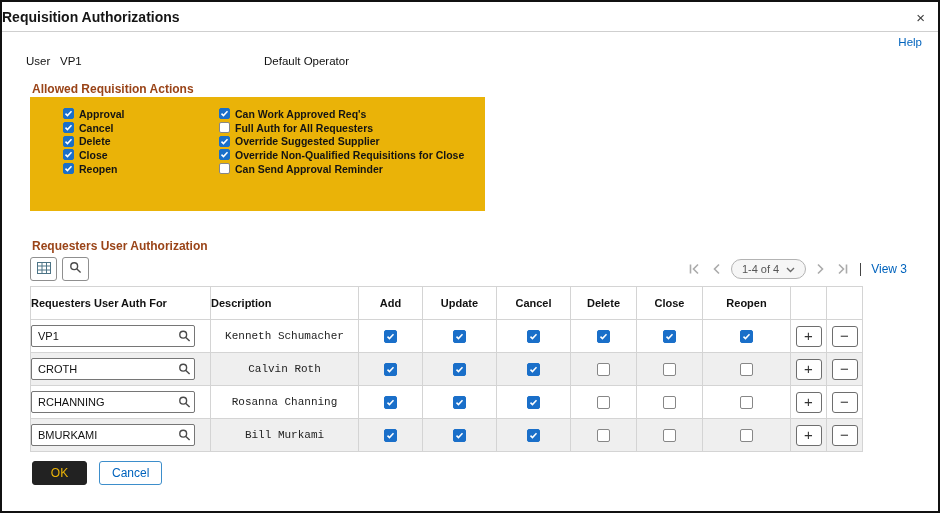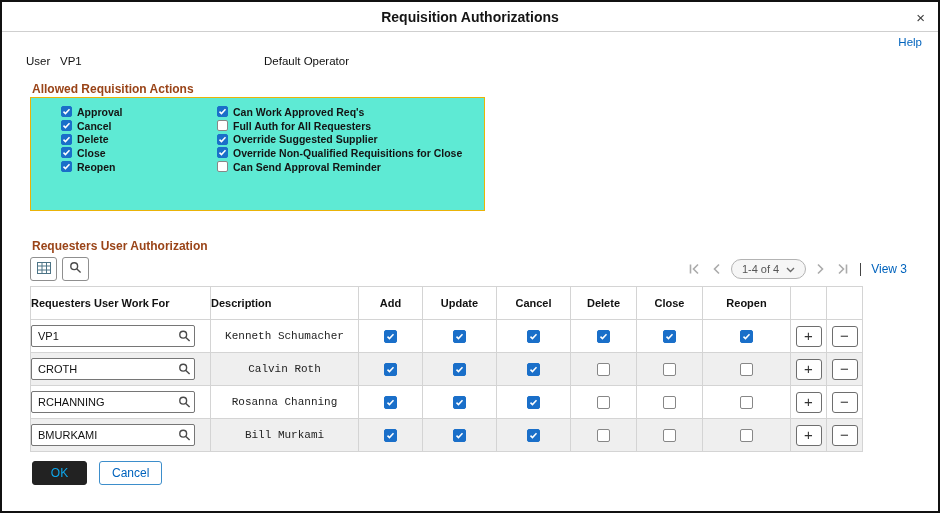--- a/index.html
+++ b/index.html
@@ -10,21 +10,21 @@
   }
   .frame {
     width: 940px; height: 513px;
     border: 2px solid #111; background: #fff;
     position: relative; overflow: hidden;
   }
   
   .titlebar {
     position: relative; height: 30px;
     border-bottom: 1px solid #cfcfcf;
-    display: flex; align-items: center; justify-content: center;
+    display: flex; align-items: center; 
   }
   .title { font-size: 14px; font-weight: bold; color: #151515; }
   .close {
     position: absolute; right: 13px; top: 50%; transform: translateY(-50%);
     font-size: 15px; color: #3c3c3c; cursor: pointer; line-height: 1;
   }
   .help {
     position: absolute; top: 34px; right: 16px;
     font-size: 11.5px; color: var(--link-blue, #0063bd); text-decoration: none;
   }
@@ -33,21 +33,21 @@
   .user-label { width: 34px; }
   .user-value { width: 204px; }
   
   .heading { position: absolute; left: 30px; font-size: 12px; font-weight: bold; color: var(--heading-brown, #9a4418); }
   .h1 { top: 80px; }
   .h2 { top: 237px; }
   
   .actions-box {
     position: absolute; top: 95px; left: 28px;
     width: 455px; height: 114px;
-    border: 1px solid #eab308; background: #5eead4;
+    border: 3px solid #eab308; background: #eab308;
   }
   .actions-col { position: absolute; top: 7px; left: 30px; }
   .actions-col.right { left: 186px; }
   .action-item { display: flex; align-items: center; height: 13.7px; white-space: nowrap; }
   .action-item .cb { width: 11px; height: 11px; flex: 0 0 11px; }
   .action-label { margin-left: 5px; font-size: 10.5px; font-weight: bold; color: #141414; }
   
   .cb {
     width: 13px; height: 13px; border: 1px solid #878787; border-radius: 2px;
     background: #fff; display: inline-flex; align-items: center; justify-content: center;
@@ -97,21 +97,21 @@
   .cell-act { text-align: center; }
   .rowbtn {
     width: 26px; height: 21px; border: 1px solid #6e6e6e; border-radius: 3px;
     background: #fff; font-family: "Liberation Sans", sans-serif; font-size: 15px; line-height: 1;
     color: #333; cursor: pointer; display: inline-flex; align-items: center; justify-content: center;
     padding: 0 0 2px;
   }
   
   .footer { position: absolute; top: 459px; left: 30px; display: flex; gap: 12px; }
   .ok {
-    min-width: 55px; height: 24px; background: #222; color: #0ea5e9;
+    min-width: 55px; height: 24px; background: #222; color: #eab308;
     border: 1px solid #222; border-radius: 3px;
     font-family: "Liberation Sans", sans-serif; font-size: 12px; cursor: pointer; padding: 0 16px;
   }
   .cancel {
     height: 24px; background: #fff; color: var(--link-blue, #0063bd);
     border: 1px solid #3d8ecb; border-radius: 3px;
     font-family: "Liberation Sans", sans-serif; font-size: 12px; cursor: pointer; padding: 0 12px;
   }
 </style>
 </head>
@@ -275,21 +275,21 @@
         <col style="width:74px">
       <col style="width:74px">
         <col style="width:66px">
         <col style="width:66px">
         <col style="width:88px">
       <col style="width:36px">
         <col style="width:36px">
     </colgroup>
     <thead>
       <tr>
-        <th class="th-left">Requesters User Work For</th>
+        <th class="th-left">Requesters User Auth For</th>
         <th class="th-left">Description</th>
         <th class="th-c">Add</th>
         <th class="th-c">Update</th>
         <th class="th-c">Cancel</th>
         <th class="th-c">Delete</th>
         <th class="th-c">Close</th>
         <th class="th-c">Reopen</th>
         <th class="th-c"></th>
         <th class="th-c"></th>
       </tr>

